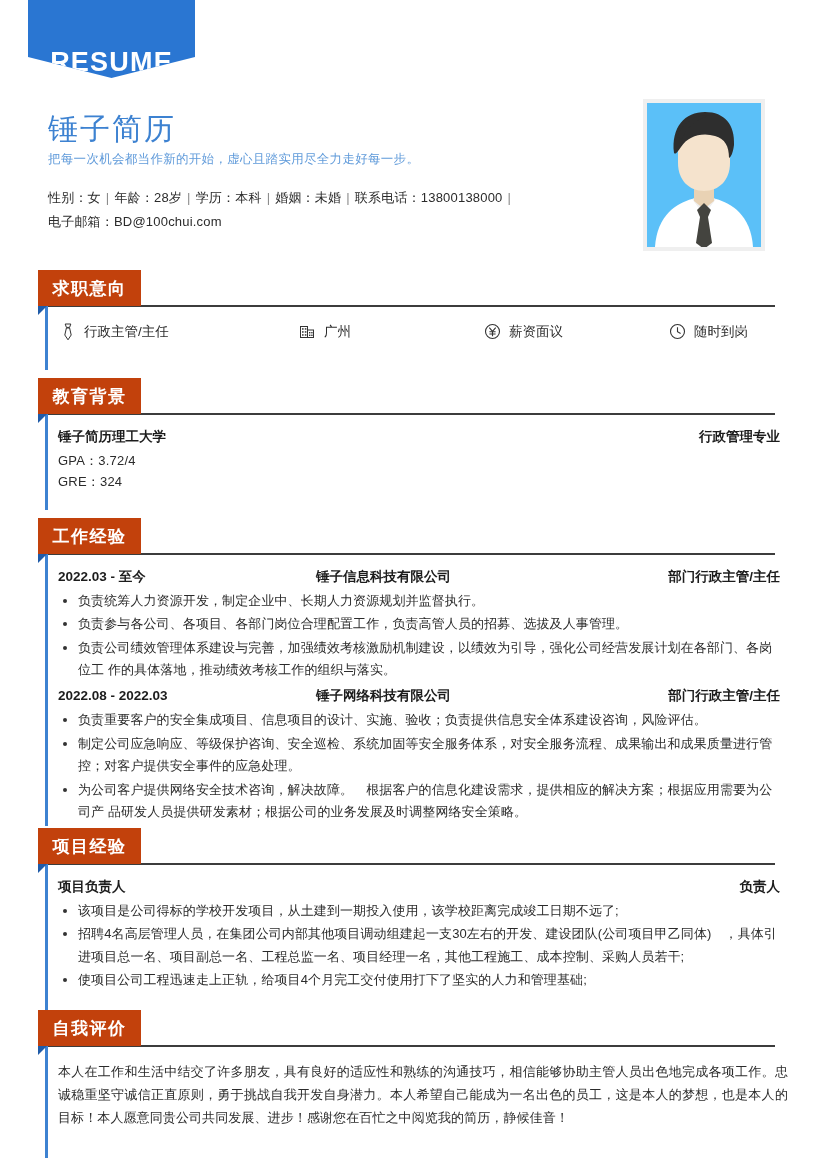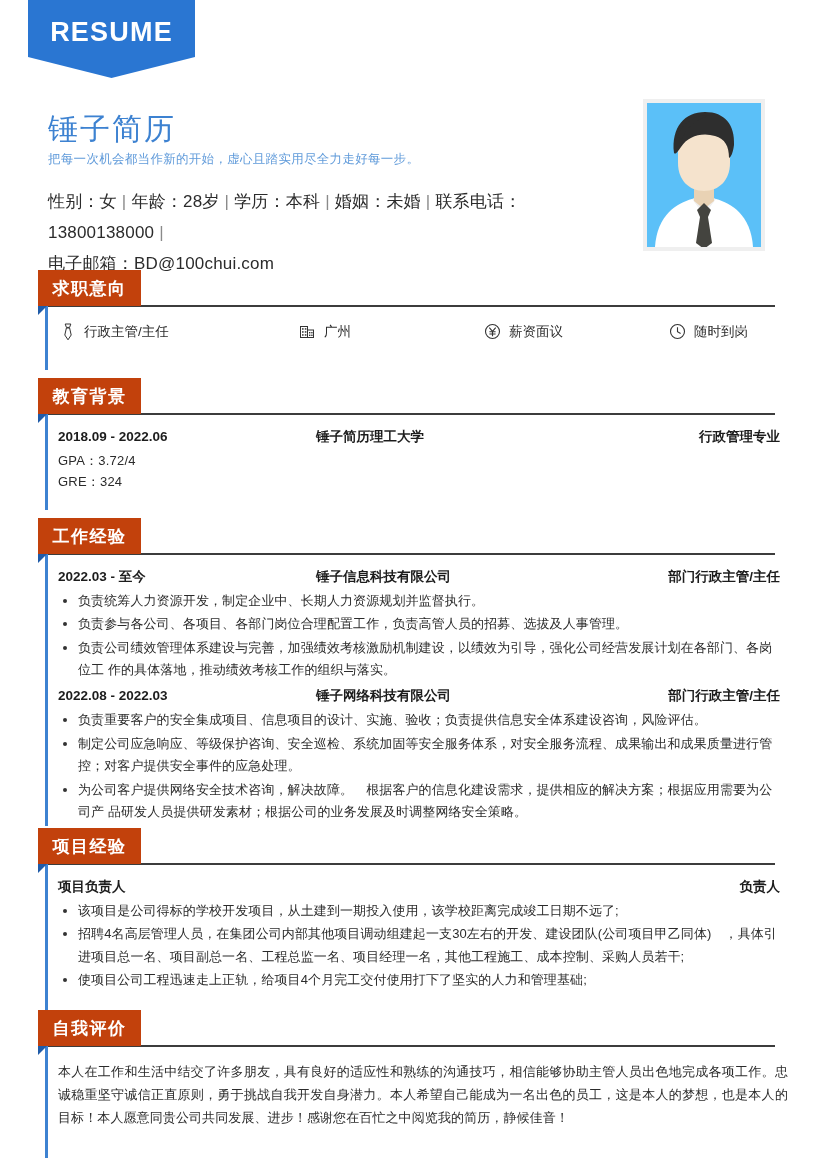--- a/index.html
+++ b/index.html
@@ -27,21 +27,21 @@
     width: 167px;
     height: 78px;
     background: #2a76d2;
     -webkit-clip-path: polygon(0 0, 100% 0, 100% 73%, 50% 100%, 0 73%);
     clip-path: polygon(0 0, 100% 0, 100% 73%, 50% 100%, 0 73%);
     color: #ffffff;
     font-size: 27px;
     font-weight: bold;
     letter-spacing: 1.2px;
     display: flex;
-    align-items: flex-start;
+    align-items: flex-end;
     justify-content: center;
     padding-top: 17px;
     box-sizing: border-box;
   }
 
   
   .header {
     position: absolute;
     left: 48px;
     top: 112px;
@@ -55,21 +55,21 @@
     margin: 0 0 4px 0;
     font-weight: normal;
   }
   .motto {
     font-size: 12.5px;
     color: #5f9ada;
     margin: 0 0 18px 0;
     letter-spacing: .3px;
   }
   .meta-line {
-    font-size: 17px;
+    font-size: 13px;
     color: #2b2b2b;
     line-height: 1.85;
     letter-spacing: .2px;
   }
   .meta-sep {
     color: #8a8a8a;
     padding: 0 5px;
   }
 
   
@@ -319,21 +319,20 @@
   </div>
 
   <div class="section" style="top:378px;height:130px;">
     <div class="sec-tab">教育背景</div>
     <div class="sec-notch"></div>
     <div class="sec-rule"></div>
     <div class="sec-vline" style="height:96px;"></div>
     <div class="sec-body">
       <div>
         <div class="xp-head">
-          <div class="xp-date">2018.09 - 2022.06</div>
           <div class="xp-org">锤子简历理工大学</div>
           <div class="xp-role">行政管理专业</div>
         </div>
         <div class="sub-line">GPA：3.72/4</div>
         <div class="sub-line">GRE：324</div>
       </div>
     </div>
   </div>
 
   <div class="section" style="top:518px;height:300px;">

